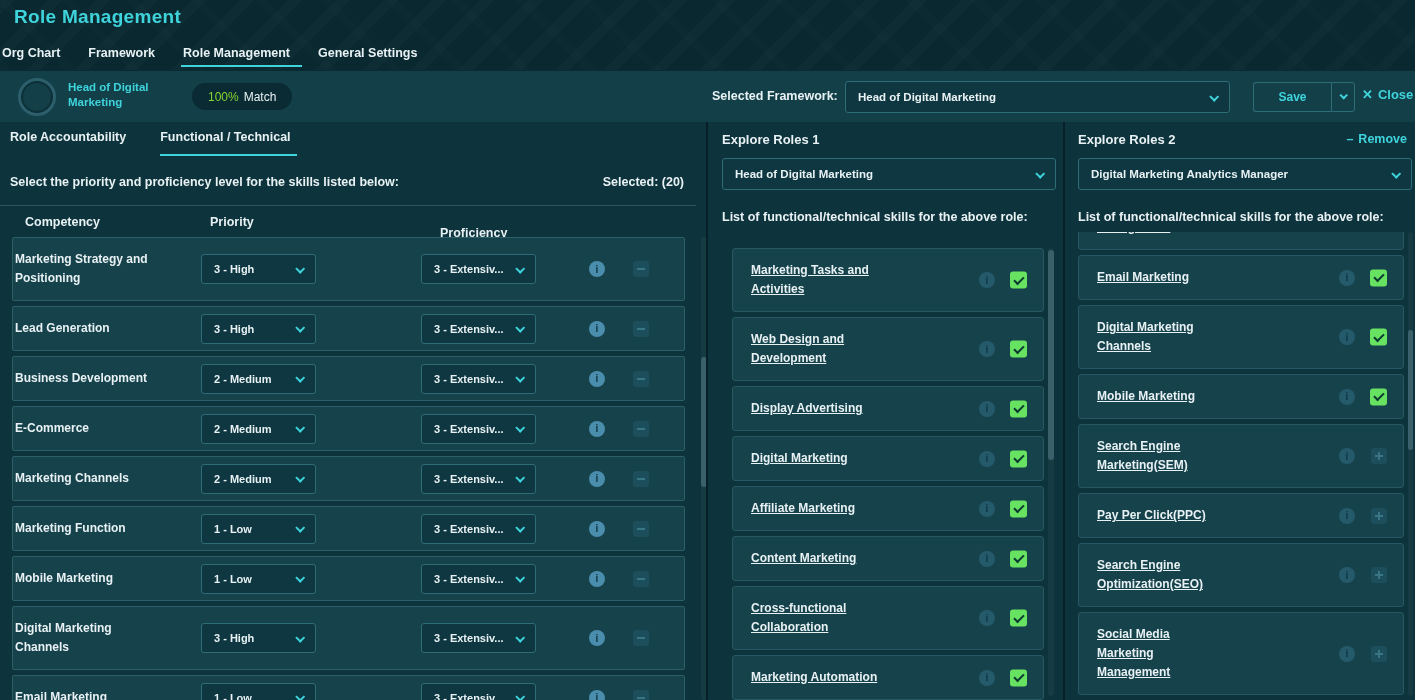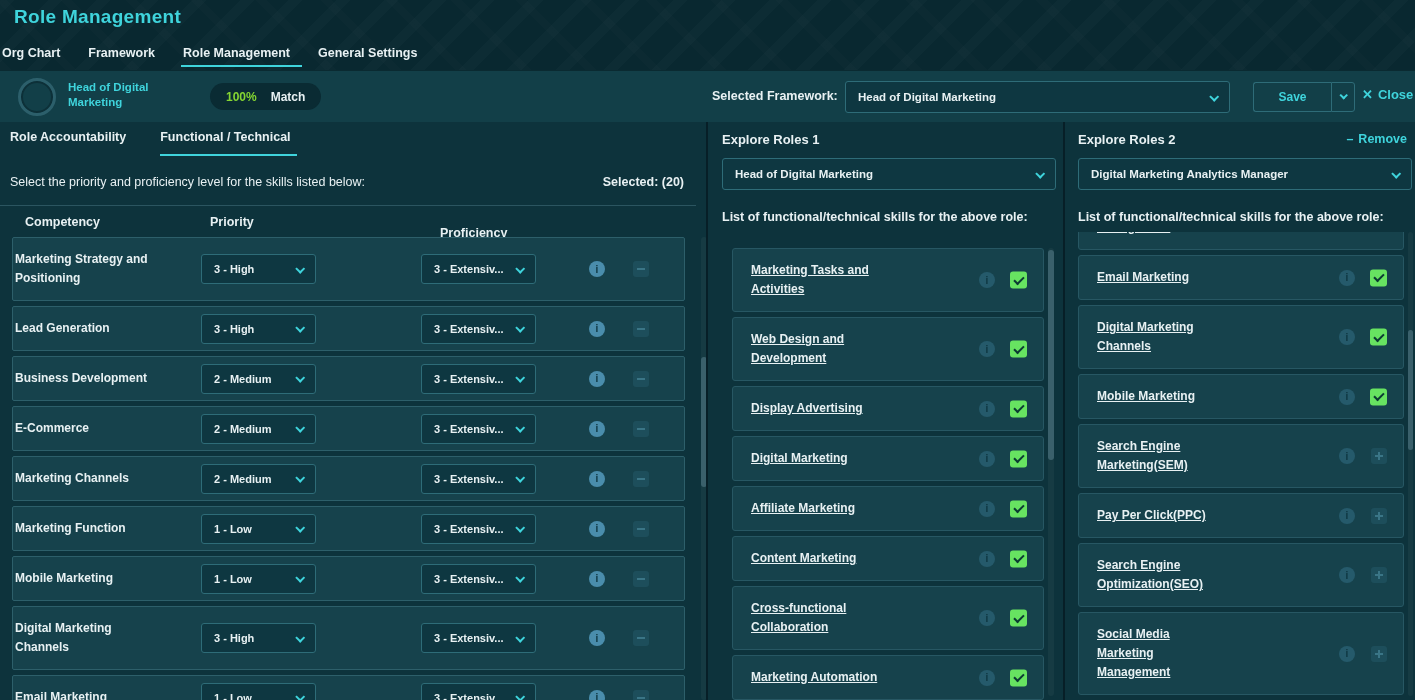--- a/index.html
+++ b/index.html
@@ -24,22 +24,22 @@
   .nav-tab{position:relative;padding:8px 14px 10px 14px;font-size:12.5px;font-weight:bold;color:var(--text);cursor:pointer;white-space:nowrap;}
   .nav-tab:first-child{padding-left:0;}
   .nav-tab.active::after{content:"";position:absolute;left:12px;right:2px;bottom:3px;height:2px;background:var(--accent);}
   .nav-tab:first-child.active::after{left:0;}
 
   
   .toolbar{position:absolute;left:0;top:70px;width:100%;height:52px;background:var(--toolbar-bg);border-top:1px solid #0a2a31;}
   .seal{position:absolute;left:18px;top:7px;width:38px;height:38px;border-radius:50%;
     border:3px solid #2c5f6b;box-shadow:inset 0 0 0 2px #0d3038;}
   .toolbar-role{position:absolute;left:68px;top:9px;width:100px;font-size:11.5px;font-weight:bold;color:var(--accent);line-height:15px;}
-  .match-pill{position:absolute;left:210px;top:12px;height:27px;padding:0 16px;border-radius:14px;background:#0a2b33;
-    display:flex;align-items:center;gap:14px;font-size:12px;font-weight:bold;}
+  .match-pill{position:absolute;left:192px;top:12px;height:27px;padding:0 16px;border-radius:14px;background:#0a2b33;
+    display:flex;align-items:center;gap:5px;font-size:12px;font-weight:normal;}
   .match-pill .pct{color:var(--match-green);}
   .framework-label{position:absolute;left:712px;top:18px;font-size:12.5px;font-weight:bold;}
   .dd{display:flex;align-items:center;justify-content:space-between;background:var(--field-bg);
     border:1px solid var(--field-border);border-radius:3px;padding:0 12px;cursor:pointer;}
   .dd .dd-value{font-size:11.5px;font-weight:bold;color:var(--text);white-space:nowrap;overflow:hidden;}
   .caret{display:inline-block;width:7px;height:7px;border-right:2px solid var(--accent);border-bottom:2px solid var(--accent);
     transform:rotate(45deg) translateY(-1px);flex:0 0 auto;margin-left:8px;}
   .fw-dd{position:absolute;left:845px;top:10px;width:385px;height:32px;}
   .save-group{position:absolute;left:1253px;top:11px;height:18px;display:flex;}
   .save-btn{width:78px;height:30px;border:1px solid var(--field-border);border-right:none;border-radius:3px 0 0 3px;
@@ -53,21 +53,21 @@
 
   
   .main{position:absolute;left:0;top:122px;width:100%;bottom:0;background:var(--main-bg);overflow:hidden;}
   .v-divider{position:absolute;top:0;bottom:0;width:2px;background:#071f27;}
 
   
   .left-panel{position:absolute;left:0;top:0;bottom:0;width:706px;}
   .panel-tabs{position:absolute;left:10px;top:8px;display:flex;gap:34px;}
   .panel-tab{position:relative;font-size:12.5px;font-weight:bold;padding-bottom:12px;cursor:pointer;white-space:nowrap;}
   .panel-tab.active::after{content:"";position:absolute;left:0;right:-6px;bottom:0;height:2px;background:var(--accent);}
-  .instruction{position:absolute;left:10px;top:53px;font-size:12.5px;font-weight:normal;}
+  .instruction{position:absolute;left:10px;top:53px;font-size:12.5px;font-weight:bold;}
   .selected-count{position:absolute;right:22px;top:53px;font-size:12.5px;font-weight:bold;}
   .lp-divider{position:absolute;left:0;right:10px;top:83px;height:1px;background:#2b5560;}
   .col-head{position:absolute;top:93px;font-size:12.5px;font-weight:bold;}
   .ch-competency{left:25px;} .ch-priority{left:210px;} .ch-proficiency{left:440px;margin-top:11px;}
   .skill-rows{position:absolute;left:12px;top:115px;width:673px;bottom:0;overflow:hidden;}
   .srow{position:relative;min-height:45px;margin-bottom:5px;background:var(--row-bg);
     border:1px solid var(--row-border);border-radius:2px;display:flex;align-items:center;padding:12px 0;}
   .srow .comp{margin-left:2px;max-width:150px;font-size:12px;font-weight:bold;line-height:19px;}
   .row-dd{position:absolute;top:50%;transform:translateY(-50%);height:30px;width:115px;}
   .dd-priority{left:188px;} .dd-proficiency{left:408px;}

